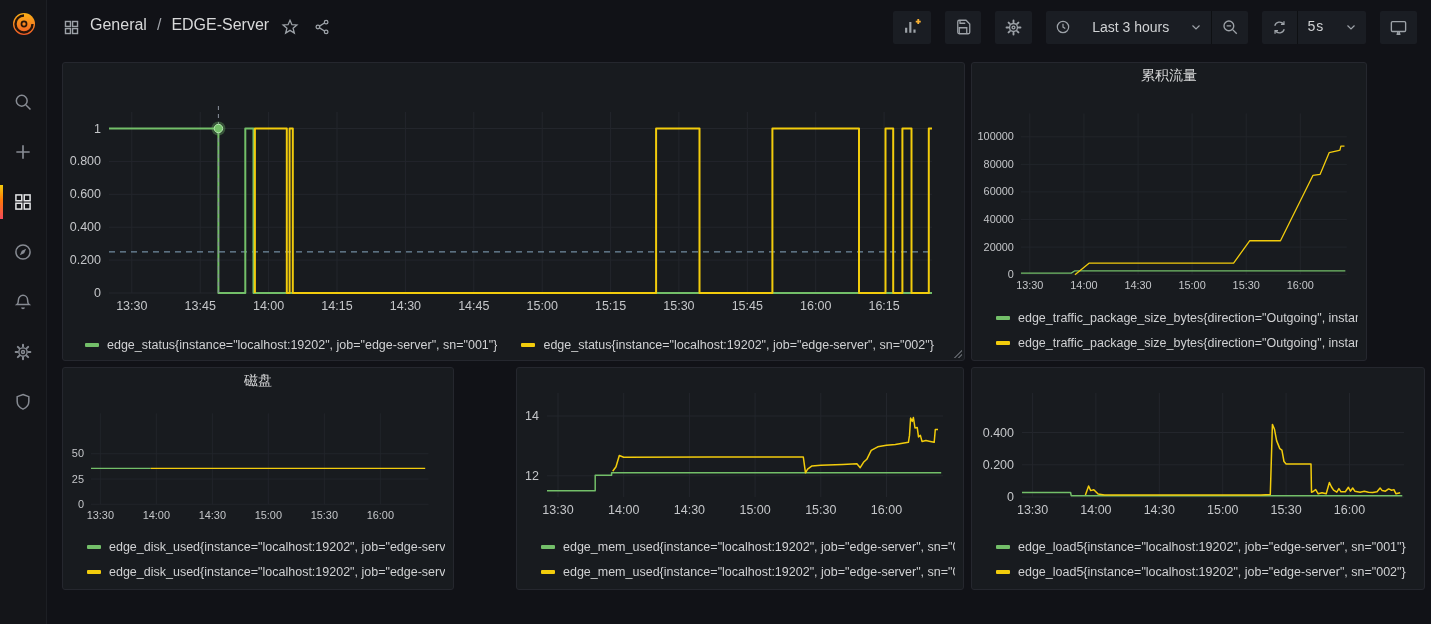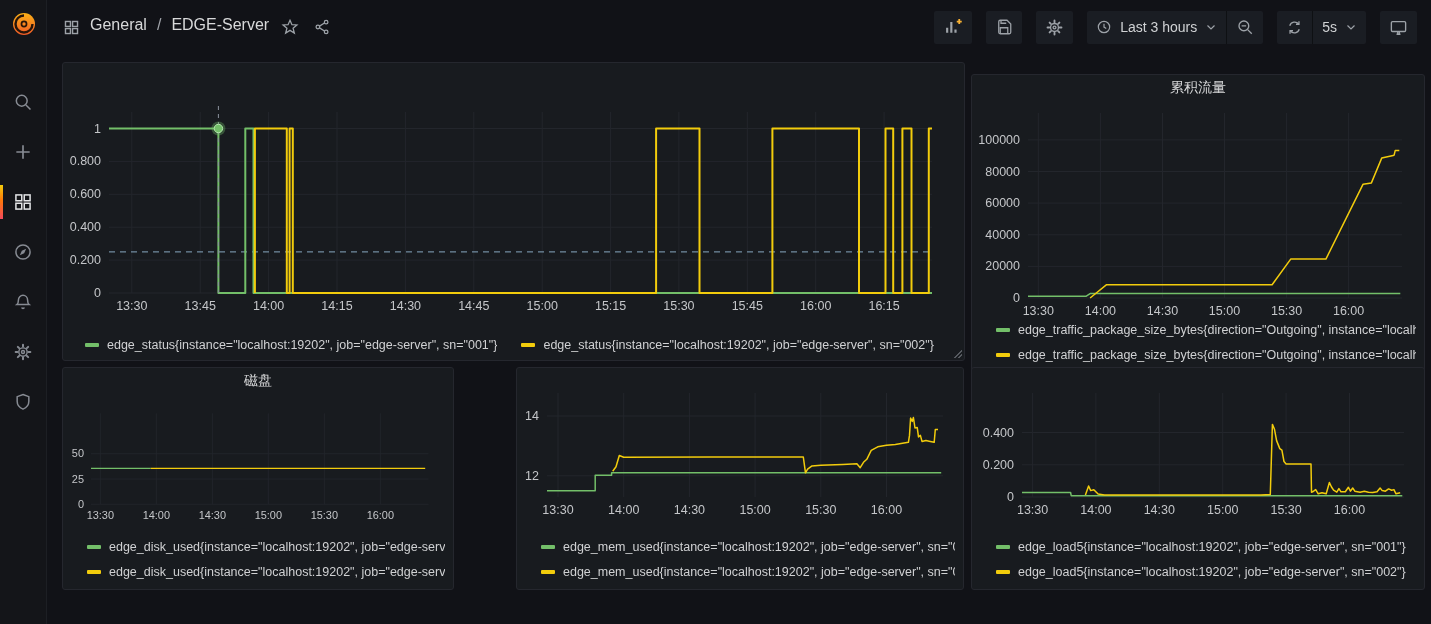--- a/index.html
+++ b/index.html
@@ -20,32 +20,32 @@
   .main { position:absolute; left:47px; top:0; width:1384px; height:624px; }
   .navbar { height:54px; display:flex; align-items:center; justify-content:space-between; padding:0 14px 0 16px; background:#111217; }
   .breadcrumb { display:flex; gap:10px; font-size:16px; color:#d8d9da; }
   .breadcrumb .crumb { cursor:pointer; }
   .breadcrumb .sep { color:#9fa2a8; }
   .bc-icon { color:#9da2a8; display:flex; align-items:center; }
   .icon-btn { background:none; border:none; color:#9da2a8; display:flex; align-items:center; cursor:pointer; padding:2px; }
 
   .toolbar { display:flex; align-items:center; gap:14px; }
   .tb-btn { height:33px; min-width:33px; background:#1a1d23; border:none; border-radius:2px; color:#9da2a8;
-      display:inline-flex; align-items:center; justify-content:center; gap:8px; padding:0 9px; font-size:14px; cursor:pointer;
+      display:inline-flex; align-items:center; justify-content:center; gap:21px; padding:0 9px; font-size:14px; cursor:pointer;
       font-family:inherit; }
   .tb-btn .lbl { color:#d0d2d4; font-weight:500; }
   .btn-group { display:flex; }
-  .btn-group .tb-btn + .tb-btn { border-left:1px solid #0e1013; border-top-left-radius:0; border-bottom-left-radius:0; }
+  .btn-group .tb-btn + .tb-btn { border-left:1px solid #0e1013; border-top-left-radius:0; border-bottom-left-radius:0;font-family:Liberation Mono, monospace; }
   .btn-group .tb-btn:first-child { border-top-right-radius:0; border-bottom-right-radius:0; }
 
   
   .dashboard { position:absolute; left:0; top:54px; width:1384px; height:570px; }
   .panel { position:absolute; background:#181b1f; border:1px solid #25272e; border-radius:3px; display:flex; flex-direction:column; overflow:hidden; }
   .p1 { left:15px; top:8px;   width:903px; height:299px; }
-  .p2 { left:924px; top:8px;  width:454px; height:299px;margin-top:12px; }
+  .p2 { left:924px; top:8px;  width:396px; height:299px; }
   .p3 { left:15px; top:313px; width:392px; height:223px; }
   .p4 { left:469px; top:313px;width:448px; height:223px; }
   .p5 { left:924px; top:313px;width:454px; height:223px; }
 
   .panel-header { height:26px; flex:0 0 26px; display:flex; align-items:center; justify-content:center;
       font-size:14px; color:#d8d9da; cursor:pointer; font-weight:500; }
   svg.chart { display:block; width:100%; flex:1 1 auto; font-family:inherit; }
 
   .legend { font-size:12.5px; color:#d0d1d3; }
   .legend.row { flex:0 0 26px; display:flex; align-items:center; gap:24px; padding:0 10px 4px 22px; white-space:nowrap; overflow:hidden; }

